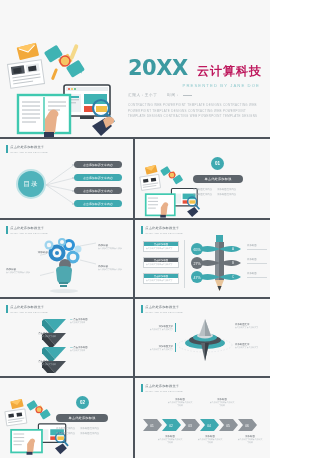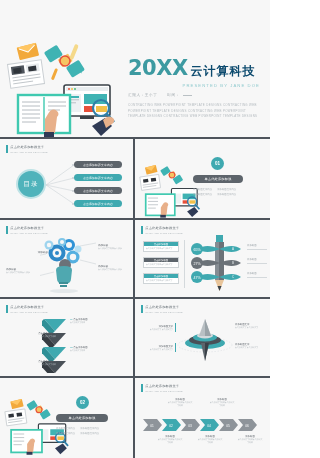--- a/index.html
+++ b/index.html
@@ -14,28 +14,28 @@
   
   .slide { position: absolute; background: #f7f7f7; overflow: hidden; }
   .divider-h { position: absolute; left: 0; width: 270px; height: 2px; background: #4e545c; }
   .divider-v { position: absolute; width: 2px; background: #4e545c; }
 
   
   #cover { left: 0; top: 0; width: 270px; height: 137px; background: #f7f7f7; }
   .cover-art { position: absolute; left: 6px; top: 40px; width: 118px; height: 97px; }
 
   .title-block { position: absolute; left: 128px; top: 58px; width: 134px; }
-  .title-line { display: flex; align-items: baseline; }
+  .title-line { display: flex; align-items: baseline; justify-content: space-between; }
   .t-year {
     font-family: "DejaVu Sans", sans-serif;
     font-weight: 700; font-size: 21px; letter-spacing: -0.5px;
     color: #3d9aa1; line-height: 1;
   }
   .t-cn {
-    font-size: 12px; font-weight: 700; color: #0c4a6e;
+    font-size: 12px; font-weight: 700; color: #be185d;
     margin-left: 3px; letter-spacing: 1px; line-height: 1;
   }
   .t-sub {
     margin-top: 4px; font-size: 4.2px; letter-spacing: 1.1px;
     color: #8fcace; text-align: right; padding-right: 2px;
   }
   .t-meta {
     margin-top: 5px; font-size: 3.6px; letter-spacing: .6px; color: #9aa3a8;
     display: flex; gap: 10px;
   }

